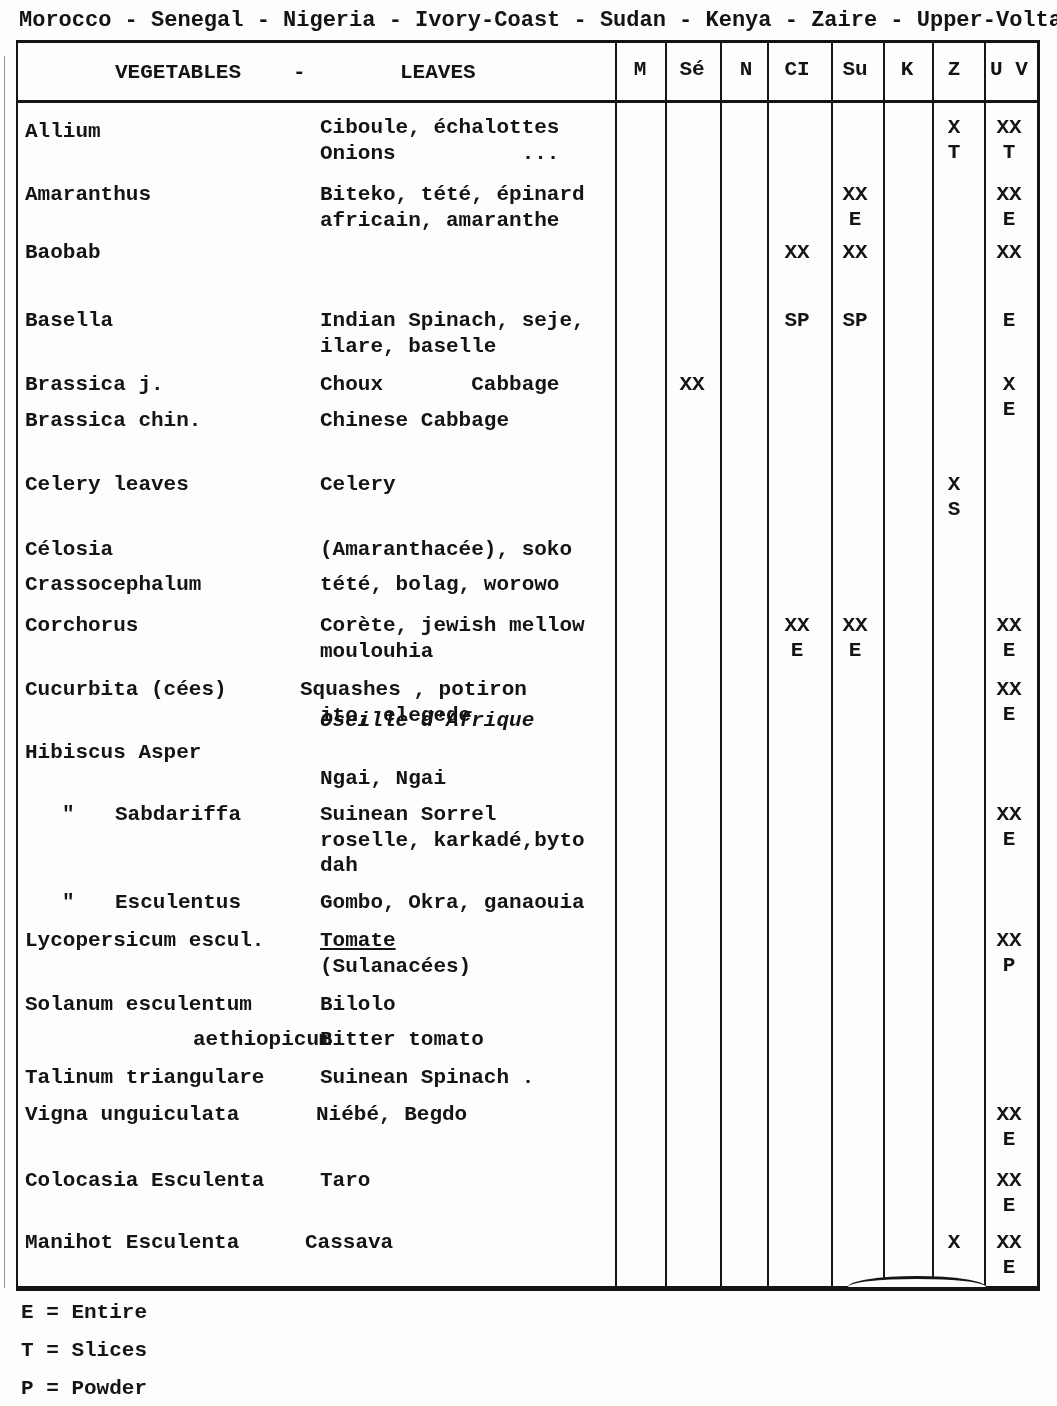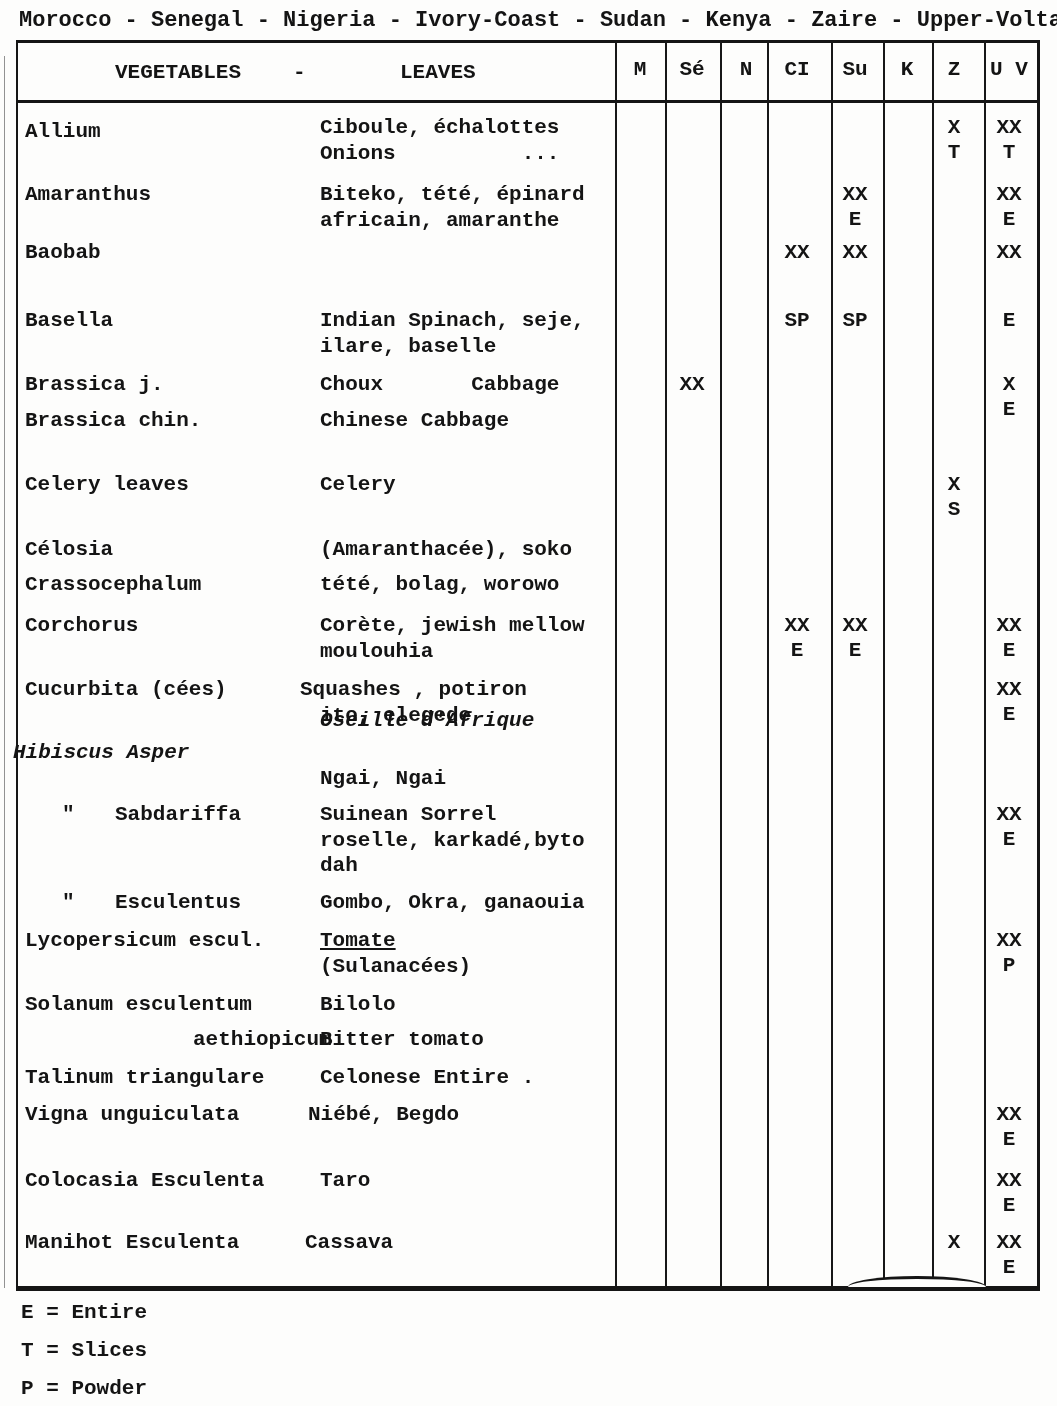--- a/index.html
+++ b/index.html
@@ -104,21 +104,21 @@
 E</div>
       <div class="t mark" style="left: 855px; top: 613px;">XX
 E</div>
       <div class="t mark" style="left: 1009px; top: 613px;">XX
 E</div>
       <div class="t" style="left: 25px; top: 677px;">Cucurbita (cées)</div>
       <div class="t" style="left: 300px; top: 677px;">Squashes , potiron</div>
       <div class="t" style="left: 320px; top: 703px;">ito, elegede</div>
       <div class="t mark" style="left: 1009px; top: 677px;">XX
 E</div>
-      <div class="t" style="left: 13px; top: 740px; font-style: italic;">Hibiscus Asper</div>
+      <div class="t" style="left: 25px; top: 740px;">Hibiscus Asper</div>
       <div class="t" style="left: 320px; top: 708px; font-style: italic;">Oseille d'Afrique</div>
       <div class="t" style="left: 320px; top: 766px;">Ngai, Ngai</div>
       <div class="t" style="left: 62px; top: 802px;">"</div>
       <div class="t" style="left: 115px; top: 802px;">Sabdariffa</div>
       <div class="t" style="left: 320px; top: 802px;">Suinean Sorrel</div>
       <div class="t" style="left: 320px; top: 828px;">roselle, karkadé,byto</div>
       <div class="t" style="left: 320px; top: 853px;">dah</div>
       <div class="t mark" style="left: 1009px; top: 802px;">XX
 E</div>
       <div class="t" style="left: 62px; top: 890px;">"</div>
@@ -127,23 +127,23 @@
       <div class="t" style="left: 25px; top: 928px;">Lycopersicum escul.</div>
       <div class="t" style="left: 320px; top: 928px; text-decoration: underline;">Tomate</div>
       <div class="t" style="left: 320px; top: 954px;">(Sulanacées)</div>
       <div class="t mark" style="left: 1009px; top: 928px;">XX
 P</div>
       <div class="t" style="left: 25px; top: 992px;">Solanum esculentum</div>
       <div class="t" style="left: 320px; top: 992px;">Bilolo</div>
       <div class="t" style="left: 193px; top: 1027px;">aethiopicum</div>
       <div class="t" style="left: 320px; top: 1027px;">Bitter tomato</div>
       <div class="t" style="left: 25px; top: 1065px;">Talinum triangulare</div>
-      <div class="t" style="left: 320px; top: 1065px;">Celonese Entire .</div>
+      <div class="t" style="left: 320px; top: 1065px;">Suinean Spinach .</div>
       <div class="t" style="left: 25px; top: 1102px;">Vigna unguiculata</div>
-      <div class="t" style="left: 308px; top: 1102px; text-align: center;">Niébé, Begdo</div>
+      <div class="t" style="left: 316px; top: 1102px; text-align: center;">Niébé, Begdo</div>
       <div class="t mark" style="left: 1009px; top: 1102px;">XX
 E</div>
       <div class="t" style="left: 25px; top: 1168px;">Colocasia Esculenta</div>
       <div class="t" style="left: 320px; top: 1168px;">Taro</div>
       <div class="t mark" style="left: 1009px; top: 1168px;">XX
 E</div>
       <div class="t" style="left: 25px; top: 1230px;">Manihot Esculenta</div>
       <div class="t" style="left: 305px; top: 1230px;">Cassava</div>
       <div class="t mark" style="left: 954px; top: 1230px;">X</div>
       <div class="t mark" style="left: 1009px; top: 1230px;">XX

